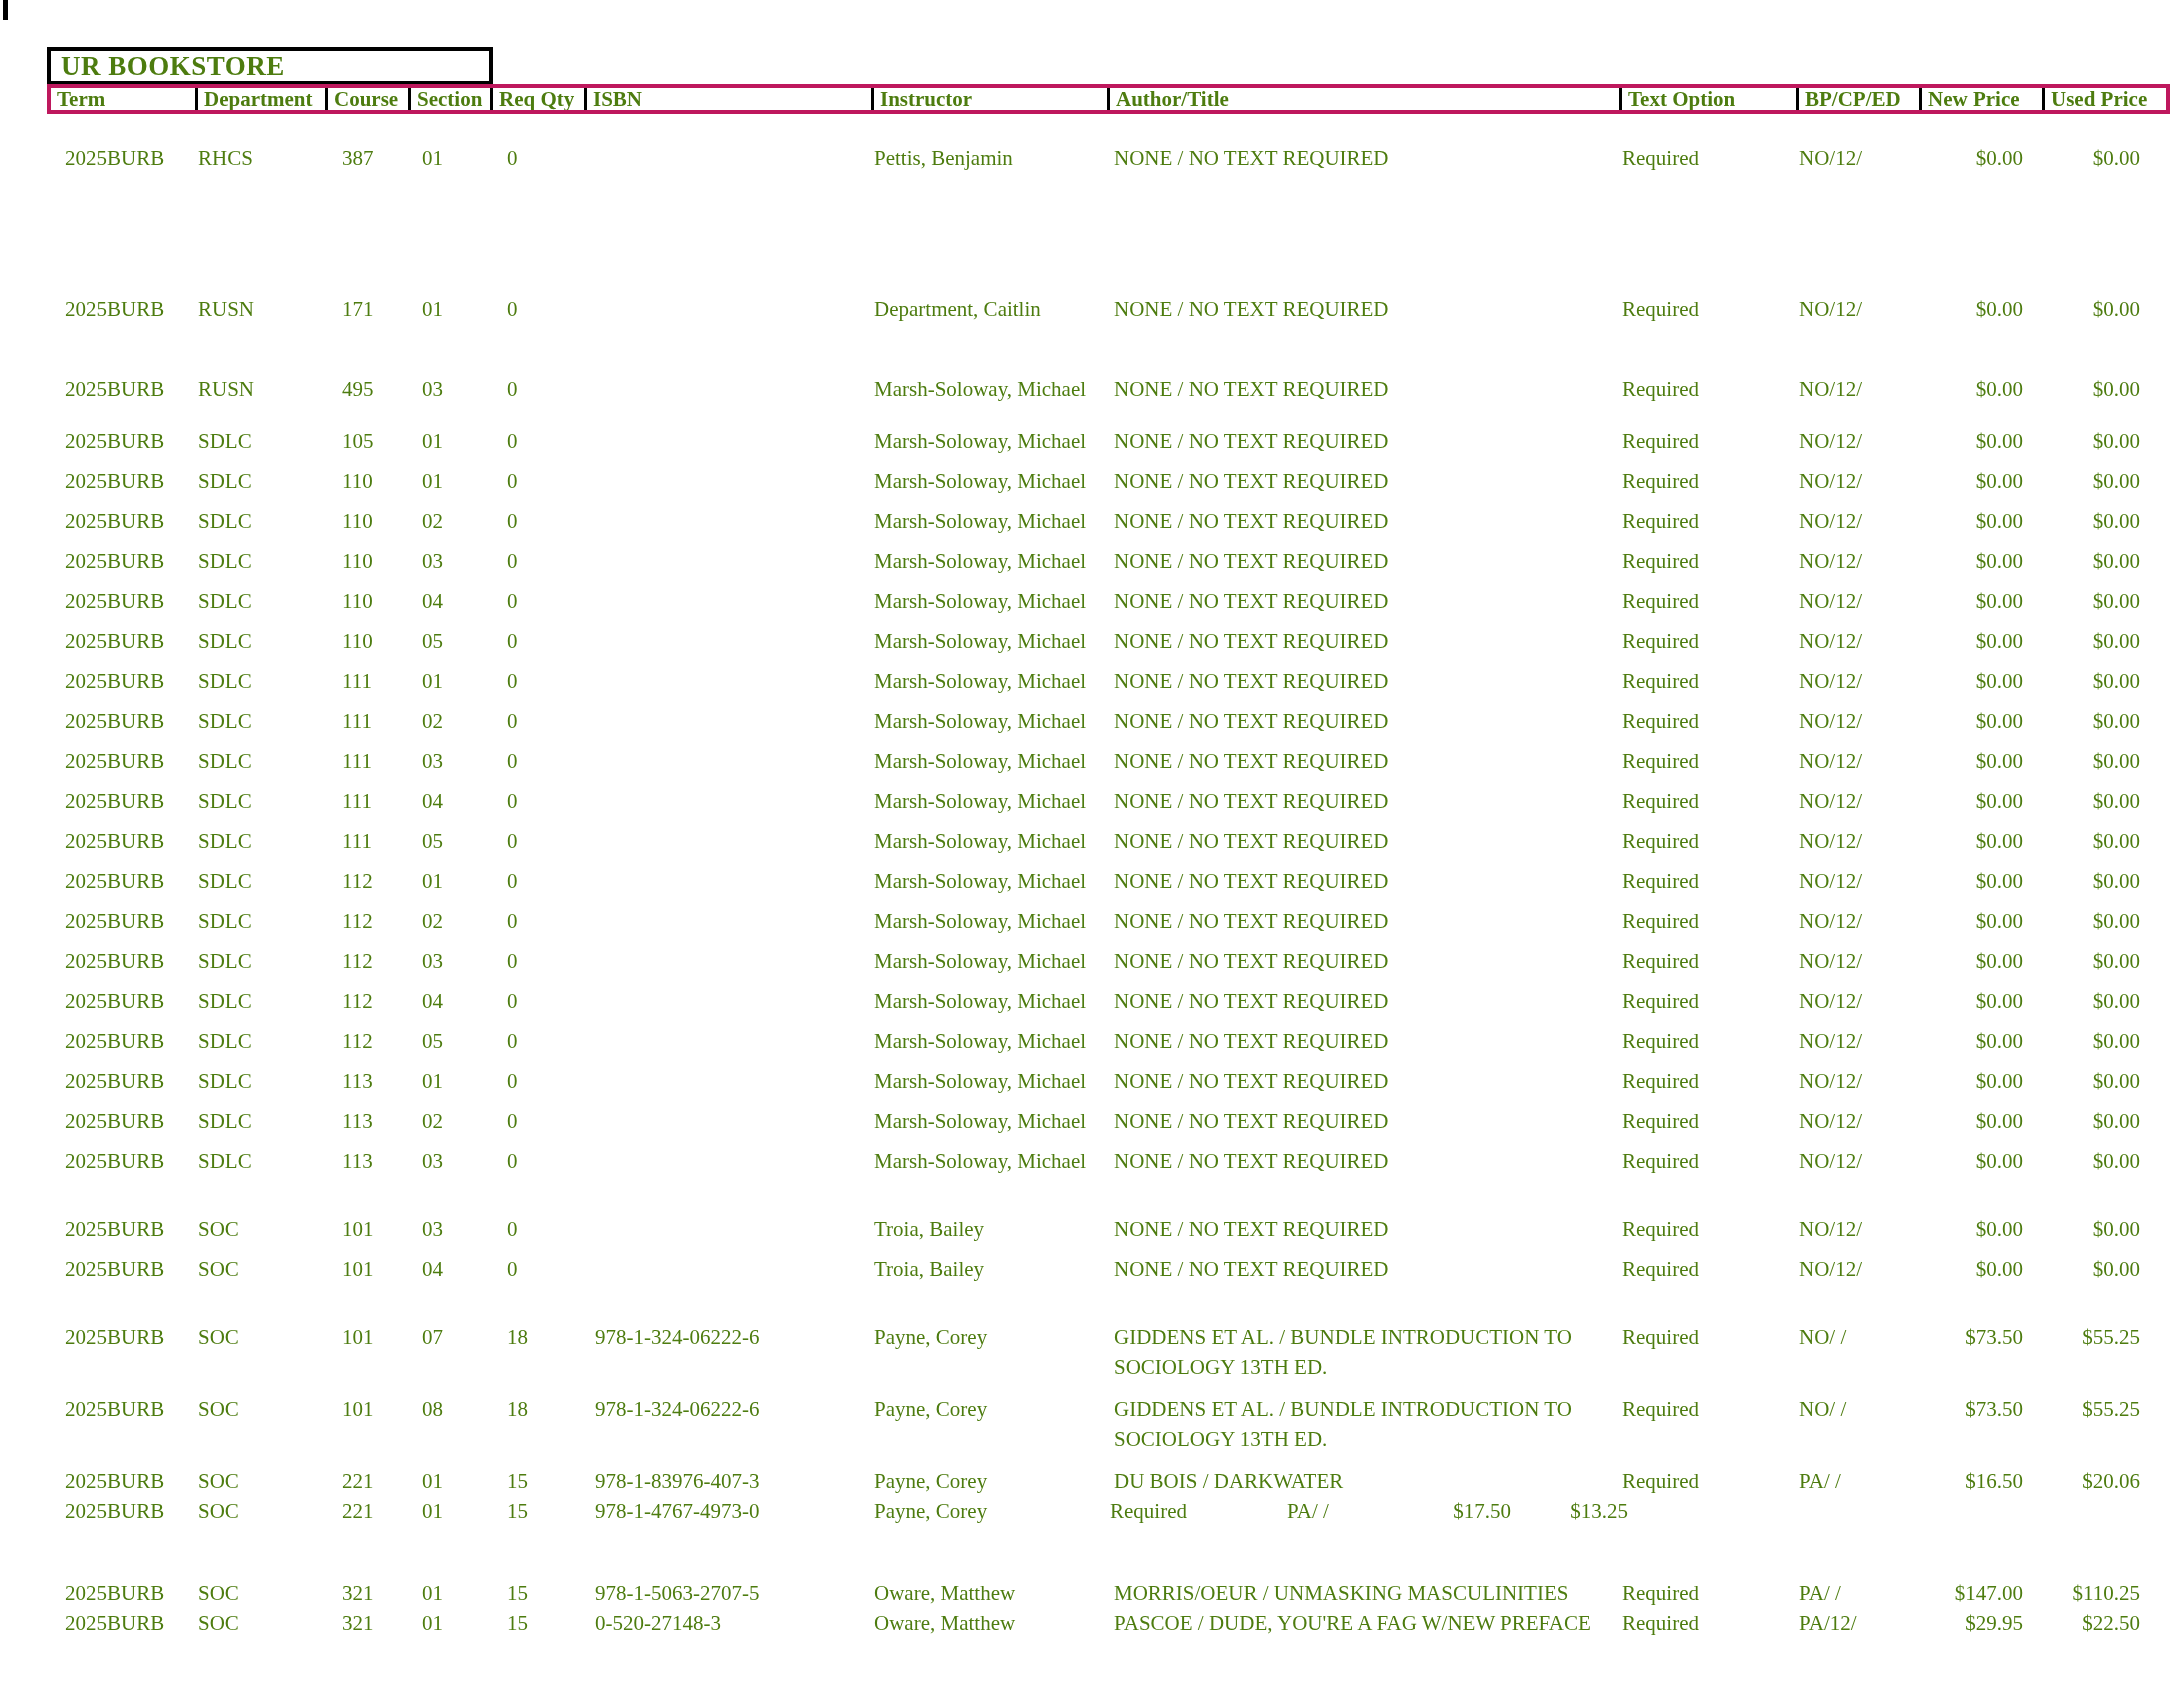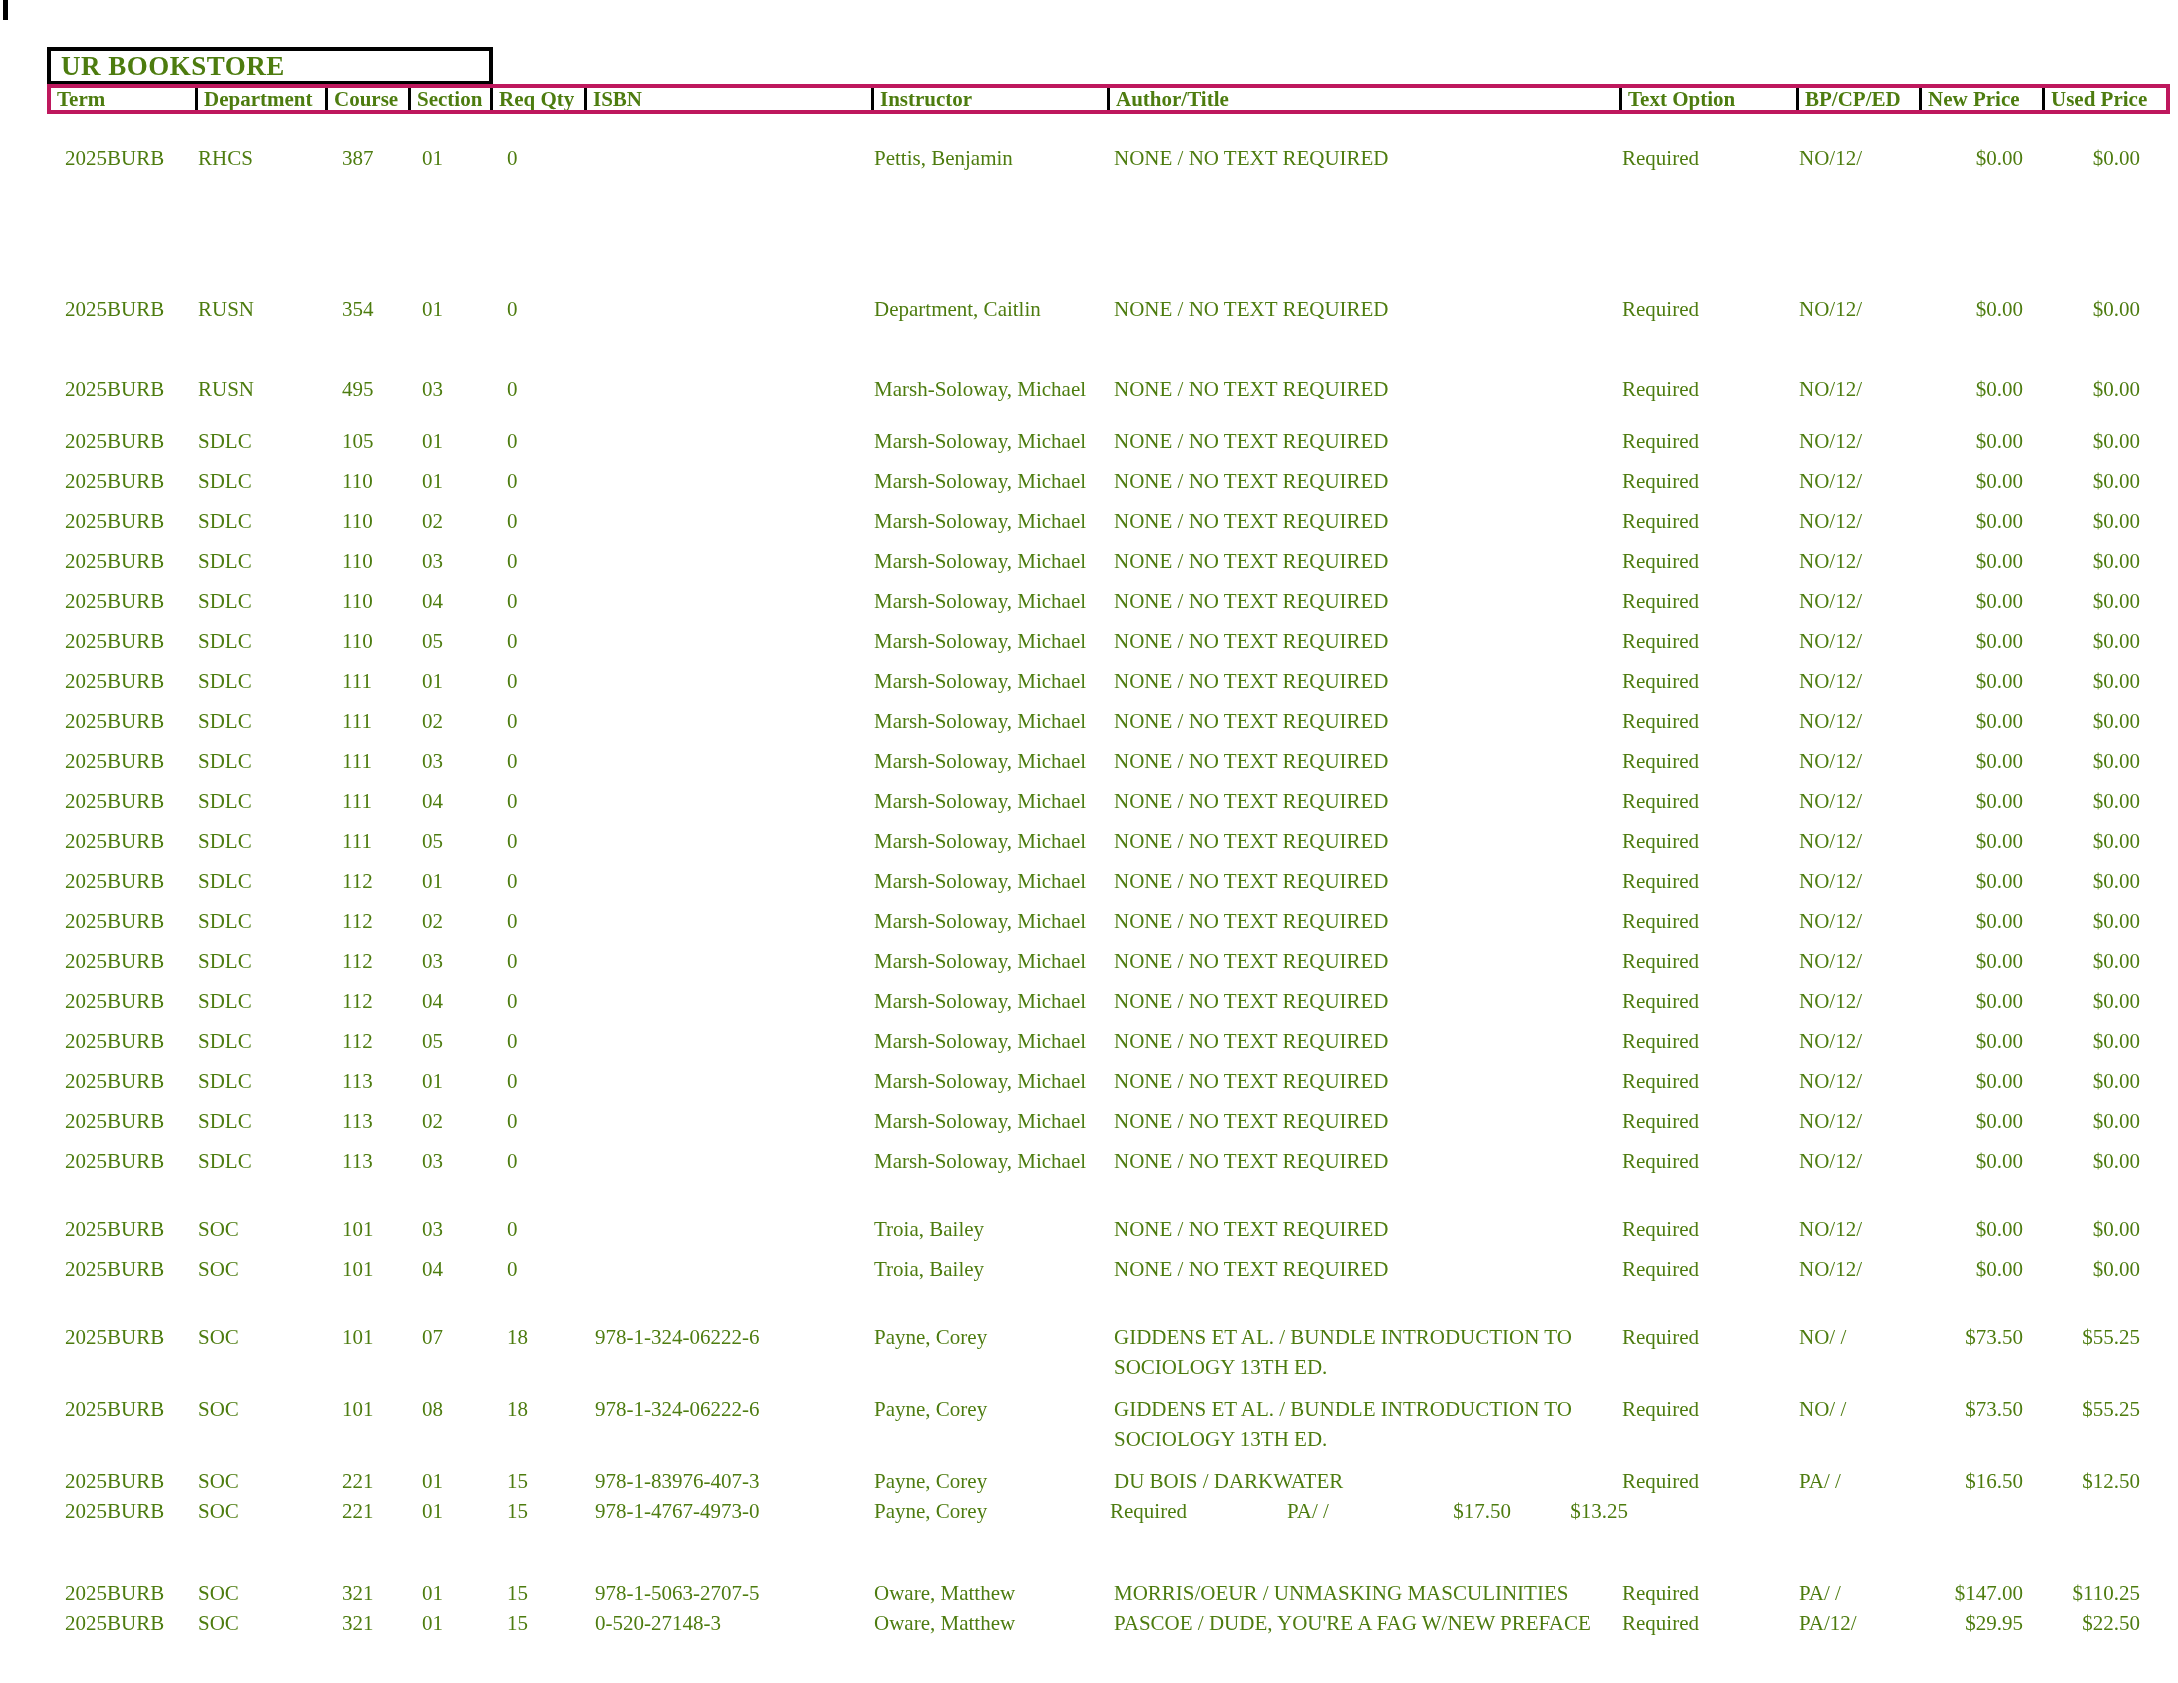--- a/index.html
+++ b/index.html
@@ -144,21 +144,21 @@
     <div class="cell w-instr pad-instr">Pettis, Benjamin</div>
     <div class="cell w-author pad-author c-title">NONE / NO TEXT REQUIRED</div>
     <div class="cell w-opt pad-opt">Required</div>
     <div class="cell w-bp pad-bp">NO/12/</div>
     <div class="cell w-new num-new">$0.00</div>
     <div class="cell w-used num-used">$0.00</div>
   </div>
       <div class="trow gap-jumbo">
     <div class="cell w-term pad-term">2025BURB</div>
     <div class="cell w-dept pad-dept">RUSN</div>
-    <div class="cell w-course pad-course">354</div>
+    <div class="cell w-course pad-course">171</div>
     <div class="cell w-sec pad-sec">01</div>
     <div class="cell w-qty pad-qty">0</div>
     <div class="cell w-isbn pad-isbn"></div>
     <div class="cell w-instr pad-instr">Department, Caitlin</div>
     <div class="cell w-author pad-author c-title">NONE / NO TEXT REQUIRED</div>
     <div class="cell w-opt pad-opt">Required</div>
     <div class="cell w-bp pad-bp">NO/12/</div>
     <div class="cell w-new num-new">$0.00</div>
     <div class="cell w-used num-used">$0.00</div>
   </div>
@@ -505,21 +505,21 @@
     <div class="cell w-dept pad-dept">SOC</div>
     <div class="cell w-course pad-course">221</div>
     <div class="cell w-sec pad-sec">01</div>
     <div class="cell w-qty pad-qty">15</div>
     <div class="cell w-isbn pad-isbn">978-1-83976-407-3</div>
     <div class="cell w-instr pad-instr">Payne, Corey</div>
     <div class="cell w-author pad-author c-title">DU BOIS / DARKWATER</div>
     <div class="cell w-opt pad-opt">Required</div>
     <div class="cell w-bp pad-bp">PA/ /</div>
     <div class="cell w-new num-new">$16.50</div>
-    <div class="cell w-used num-used">$12.50</div>
+    <div class="cell w-used num-used">$20.06</div>
   </div>
       <div class="trow book">
     <div class="cell w-term pad-term">2025BURB</div>
     <div class="cell w-dept pad-dept">SOC</div>
     <div class="cell w-course pad-course">221</div>
     <div class="cell w-sec pad-sec">01</div>
     <div class="cell w-qty pad-qty">15</div>
     <div class="cell w-isbn pad-isbn">978-1-4767-4973-0</div>
     <div class="cell w-instr pad-instr">Payne, Corey</div>
     <div class="cell w-opt pad-opt">Required</div>

